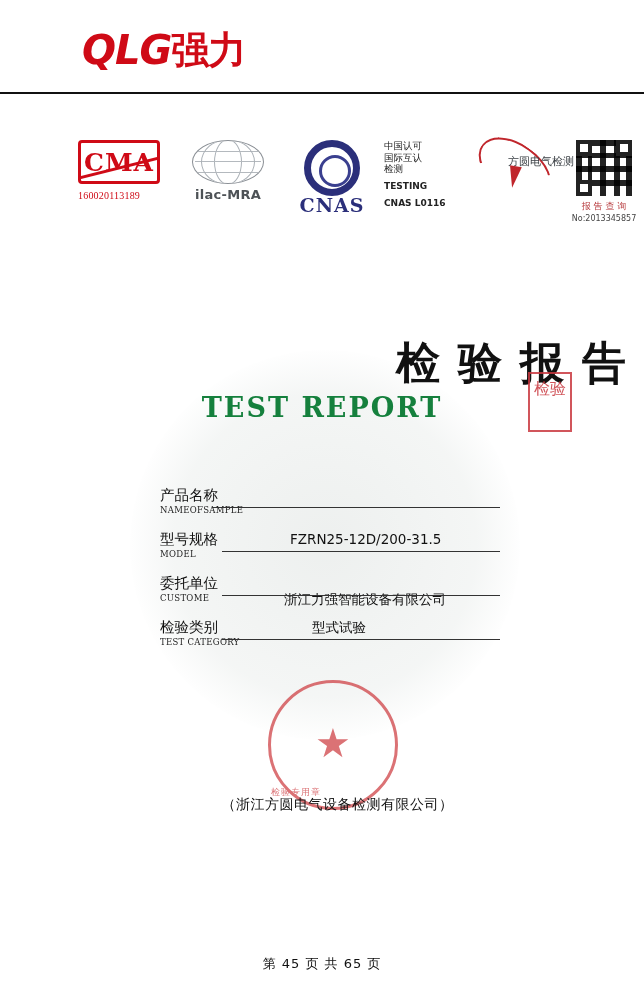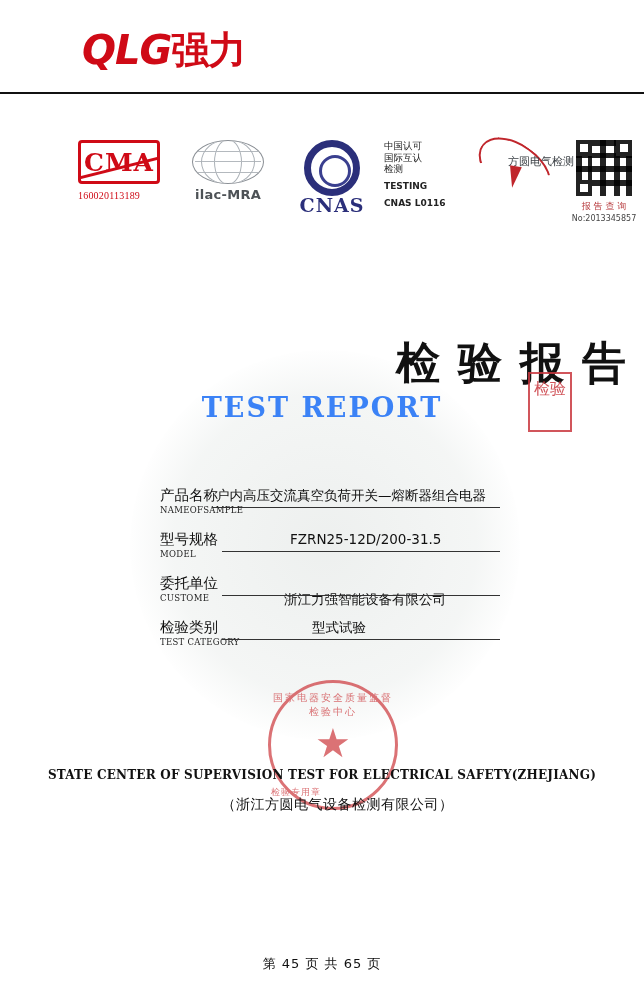--- a/index.html
+++ b/index.html
@@ -284,21 +284,21 @@
   }
   .title-en {
     position: absolute;
     left: 0; right: 0;
     top: 142px;
     text-align: center;
     font-family: "DejaVu Serif", serif;
     font-size: 27px;
     font-weight: bold;
     letter-spacing: 2px;
-    color: #3b82f6;
+    color: #15803d;
   }
 
   .stamp-small {
     position: absolute;
     left: 528px;
     top: 122px;
     width: 44px;
     height: 60px;
     border: 2px solid #c9383f;
     color: #c9383f;
@@ -520,21 +520,20 @@
   <div class="title-cn">检验报告</div>
   <div class="title-en">TEST REPORT</div>
 
   <div class="stamp-small">检验</div>
 
   <div class="fields">
 
     <div class="field-row row-name">
       <div class="field-label">产品名称</div>
       <div class="field-sub">NAMEOFSAMPLE</div>
-      <div class="field-value">户内高压交流真空负荷开关—熔断器组合电器</div>
       <div class="field-underline"></div>
     </div>
 
     <div class="field-row row-model">
       <div class="field-label">型号规格</div>
       <div class="field-sub">MODEL</div>
       <div class="field-value">FZRN25-12D/200-31.5</div>
       <div class="field-underline"></div>
     </div>
 
@@ -548,23 +547,21 @@
     <div class="field-row row-cat">
       <div class="field-label">检验类别</div>
       <div class="field-sub">TEST CATEGORY</div>
       <div class="field-value">型式试验</div>
       <div class="field-underline"></div>
     </div>
 
   </div>
 
   <div class="seal">
-    <div class="seal-cn">国家电器安全质量监督检验中心</div>
     <div class="star">★</div>
     <div class="seal-bottom">检验专用章</div>
   </div>
 
-  <div class="org-en">STATE CENTER OF SUPERVISION TEST FOR ELECTRICAL SAFETY(ZHEJIANG)</div>
   <div class="org-sub">（浙江方圆电气设备检测有限公司）</div>
 
 </div>
 
 <div class="page-footer">第 45 页 共 65 页</div>
 
 </body></html>

